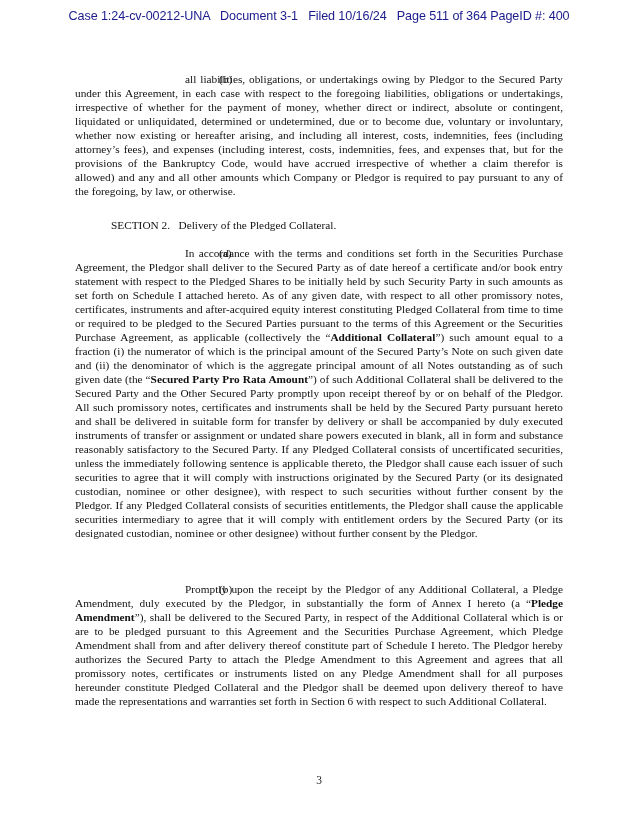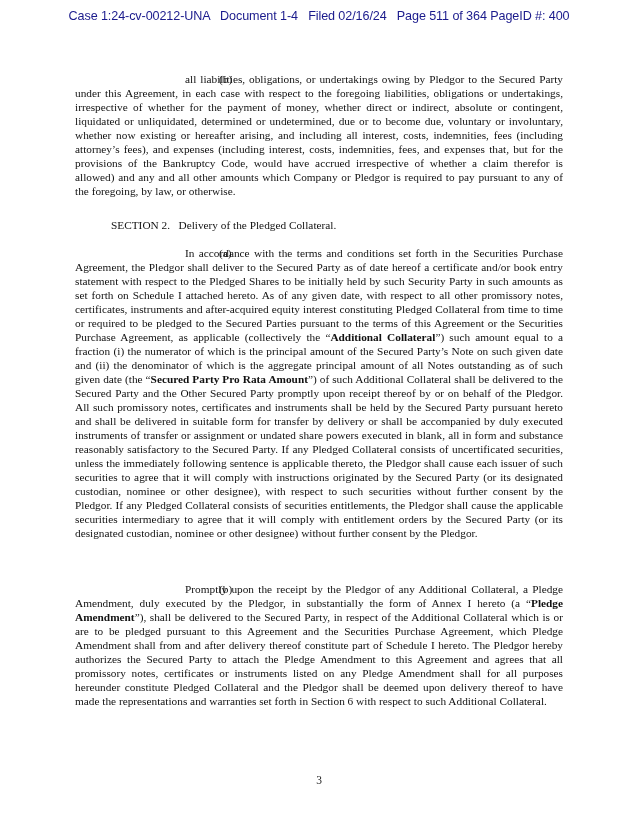--- a/index.html
+++ b/index.html
@@ -24,21 +24,21 @@
   .b { font-weight:bold; }
   .label { display:inline-block; width:38px; }
   .pagenum {
     position:absolute; top:774px; left:0; width:638px; text-align:center;
     font-family:"Liberation Serif", serif; font-size:11.5px; color:#222;
   }
 </style>
 </head>
 <body>
 
-<div class="header"><span>Case 1:24-cv-00212-UNA</span>   <span>Document 1-4</span>   <span>Filed 02/16/24</span>   <span>Page 511 of 364</span> <span>PageID #: 400</span></div>
+<div class="header"><span>Case 1:24-cv-00212-UNA</span>   <span>Document 3-1</span>   <span>Filed 10/16/24</span>   <span>Page 511 of 364</span> <span>PageID #: 400</span></div>
 
 <div class="page">
 
   <p class="para indent p-b1"><span class="label">(b)</span><span>all liabilities, obligations, or undertakings owing by Pledgor to the Secured Party under this Agreement, in each case with respect to the foregoing liabilities, obligations or undertakings, irrespective of whether for the payment of money, whether direct or indirect, absolute or contingent, liquidated or unliquidated, determined or undetermined, due or to become due, voluntary or involuntary, whether now existing or hereafter arising, and including all interest, costs, indemnities, fees (including attorney’s fees), and expenses (including interest, costs, indemnities, fees, and expenses that, but for the provisions of the Bankruptcy Code, would have accrued irrespective of whether a claim therefor is allowed) and any and all other amounts which Company or Pledgor is required to pay pursuant to any of the foregoing, by law, or otherwise.</span></p>
 
   <div class="sec4"><span>SECTION 2.</span>&nbsp;&nbsp;&nbsp;<span class="u">Delivery of the Pledged Collateral</span><span>.</span></div>
 
   <p class="para indent p-a"><span class="label">(a)</span><span>In accordance with the terms and conditions set forth in the Securities Purchase Agreement, the Pledgor shall deliver to the Secured Party as of date hereof a certificate and/or book entry statement with respect to the Pledged Shares to be initially held by such Security Party in such amounts as set forth on </span><span class="u">Schedule I</span><span> attached hereto. As of any given date, with respect to all other promissory notes, certificates, instruments and after-acquired equity interest constituting Pledged Collateral from time to time or required to be pledged to the Secured Parties pursuant to the terms of this Agreement or the Securities Purchase Agreement, as applicable (collectively the “</span><span class="b">Additional Collateral</span><span>”) such amount equal to a fraction (i) the numerator of which is the principal amount of the Secured Party’s Note on such given date and (ii) the denominator of which is the aggregate principal amount of all Notes outstanding as of such given date (the “</span><span class="b">Secured Party Pro Rata Amount</span><span>”) of such Additional Collateral shall be delivered to the Secured Party and the Other Secured Party promptly upon receipt thereof by or on behalf of the Pledgor. All such promissory notes, certificates and instruments shall be held by the Secured Party pursuant hereto and shall be delivered in suitable form for transfer by delivery or shall be accompanied by duly executed instruments of transfer or assignment or undated share powers executed in blank, all in form and substance reasonably satisfactory to the Secured Party. If any Pledged Collateral consists of uncertificated securities, unless the immediately following sentence is applicable thereto, the Pledgor shall cause each issuer of such securities to agree that it will comply with instructions originated by the Secured Party (or its designated custodian, nominee or other designee), with respect to such securities without further consent by the Pledgor. If any Pledged Collateral consists of securities entitlements, the Pledgor shall cause the applicable securities intermediary to agree that it will comply with entitlement orders by the Secured Party (or its designated custodian, nominee or other designee) without further consent by the Pledgor.</span></p>
 
   <p class="para indent p-b2"><span class="label">(b)</span><span>Promptly upon the receipt by the Pledgor of any Additional Collateral, a Pledge Amendment, duly executed by the Pledgor, in substantially the form of </span><span class="u">Annex I</span><span> hereto (a “</span><span class="b">Pledge Amendment</span><span>”), shall be delivered to the Secured Party, in respect of the Additional Collateral which is or are to be pledged pursuant to this Agreement and the Securities Purchase Agreement, which Pledge Amendment shall from and after delivery thereof constitute part of </span><span class="u">Schedule I</span><span> hereto. The Pledgor hereby authorizes the Secured Party to attach the Pledge Amendment to this Agreement and agrees that all promissory notes, certificates or instruments listed on any Pledge Amendment shall for all purposes hereunder constitute Pledged Collateral and the Pledgor shall be deemed upon delivery thereof to have made the representations and warranties set forth in </span><span class="u">Section 6</span><span> with respect to such Additional Collateral.</span></p>

